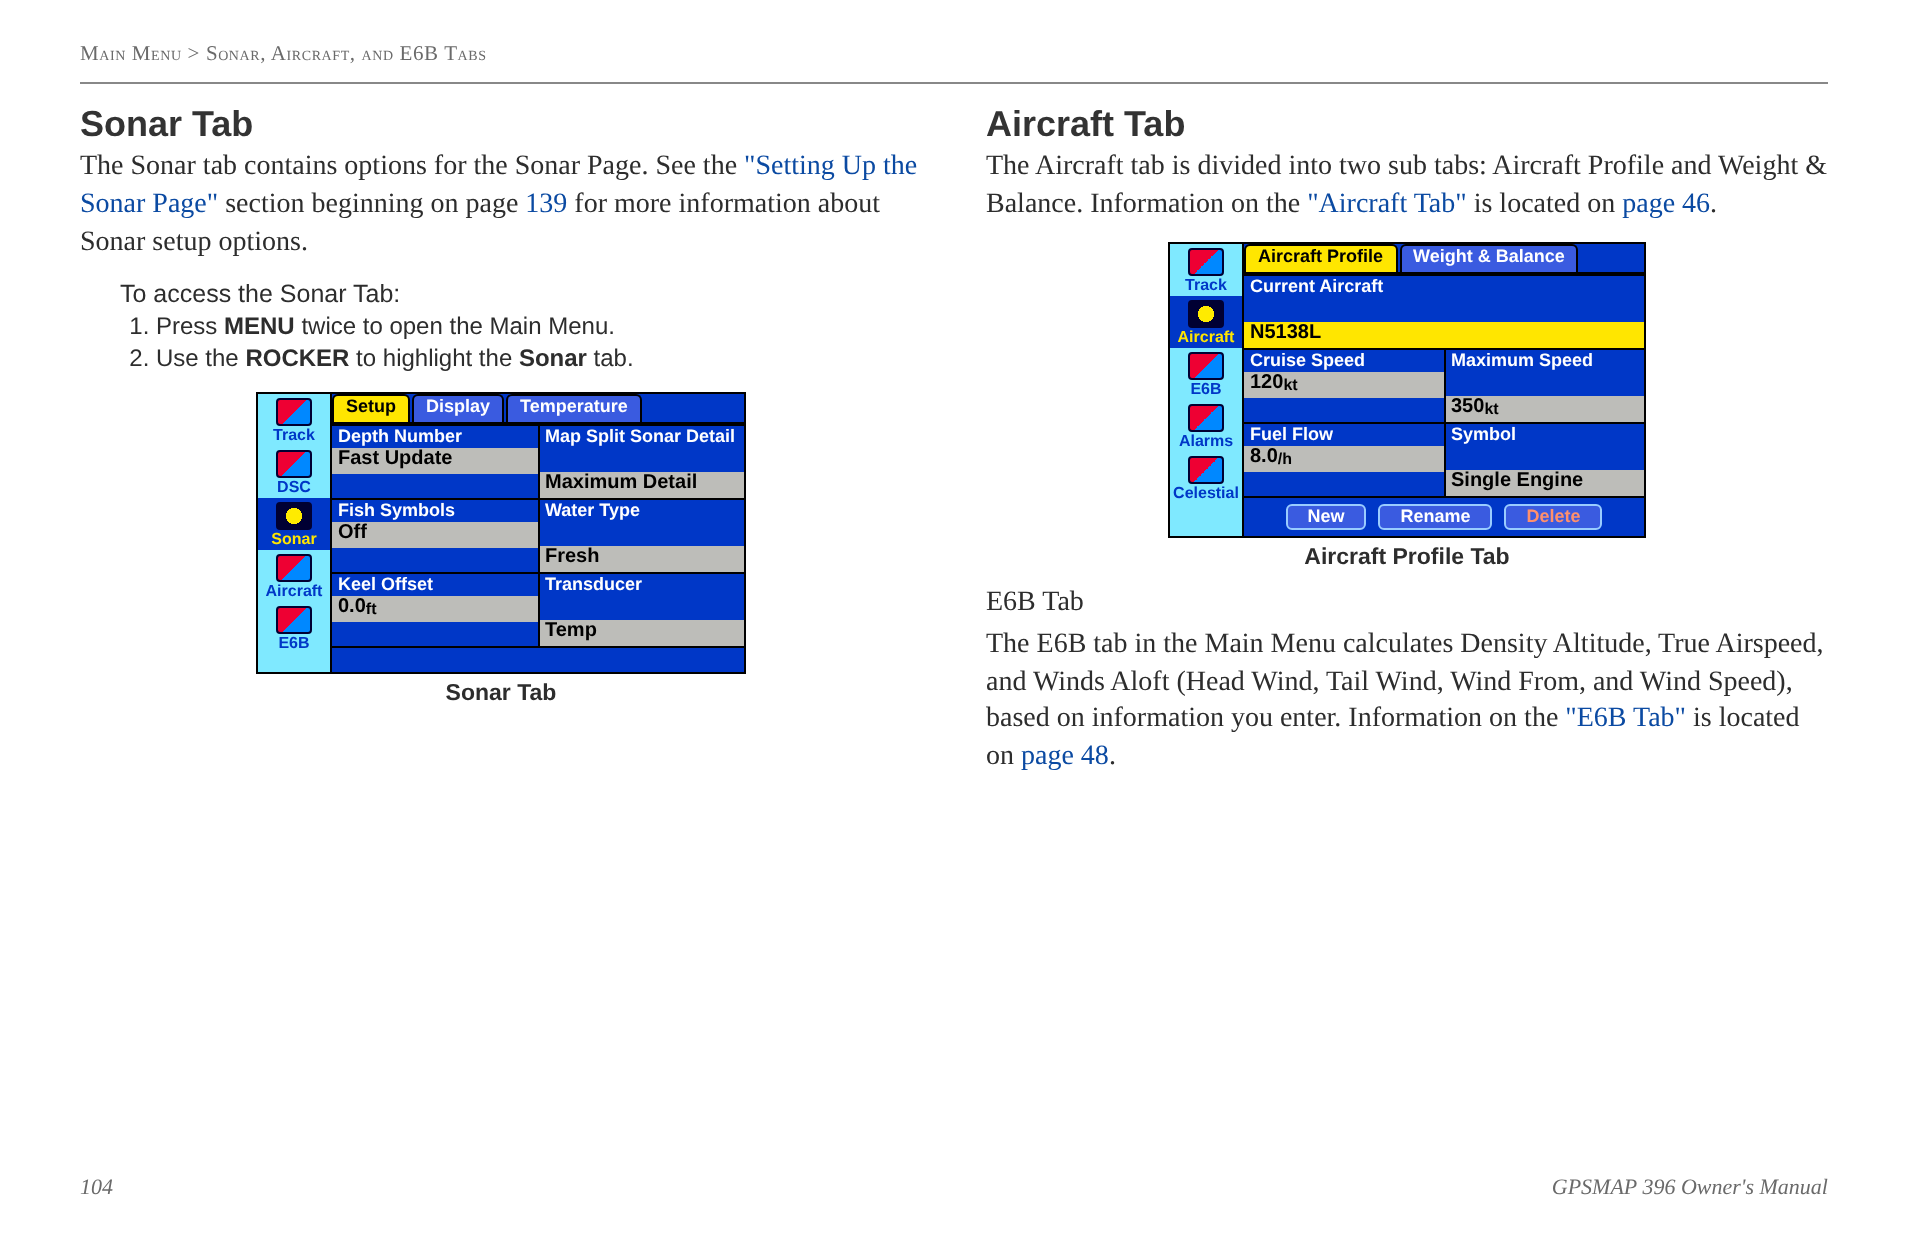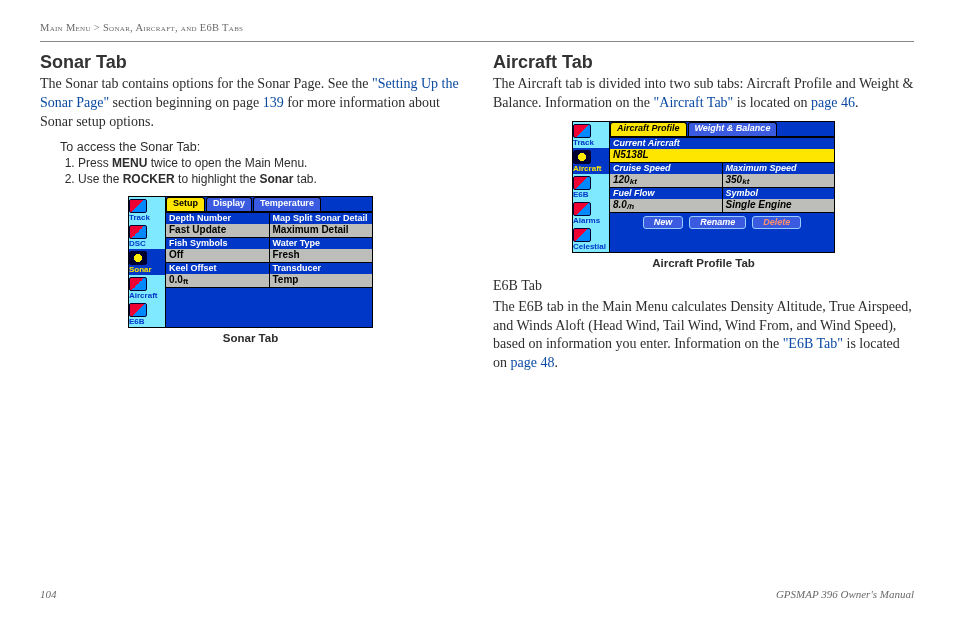--- a/index.html
+++ b/index.html
@@ -93,36 +93,37 @@
   }
   .sidebar {
     width: 36px;
     background: var(--screen-cyan);
     border-right: 1px solid #000;
     display: flex; flex-direction: column;
   }
   .sidebar .sb {
     flex: 0 0 auto;
     display: flex; flex-direction: column;
+    align-items: center;
     padding: 2px 0 1px 0;
     color: #0037c7;
     font-weight: 700;
     font-size: 8px;
   }
   .sidebar .sb .ico {
     width: 16px; height: 12px; border-radius: 2px;
     margin-bottom: 1px;
     background: linear-gradient(135deg,#e03 0 50%,#08f 50% 100%);
     border: 1px solid #003;
   }
   .sidebar .sb.sel { background: #0037c7; color: var(--screen-yellow); }
   .sidebar .sb.sel .ico { background: radial-gradient(circle at 50% 50%, #ffeb00 0 40%, #003 41% 100%); }
 
   .panel { width: 206px; display: flex; flex-direction: column; }
-  .panel.wide { width: 224px; font-style: italic; }
+  .panel.wide { width: 200px; }
   .tabs {
     display: flex; gap: 0; height: 14px;
     background: var(--screen-blue);
     border-bottom: 1px solid #000;
   }
   .tab {
     padding: 1px 6px 0 6px;
     color: var(--screen-white);
     background: #3a5be0;
     border: 1px solid #000;
@@ -136,21 +137,21 @@
   .tab.active { background: var(--screen-yellow); color: #000; }
   .row {
     display: flex; border-top: 1px solid #000;
   }
   .row:first-of-type { border-top: none; }
   .cell {
     flex: 1 1 50%;
     border-right: 1px solid #000;
     display: flex; flex-direction: column;
   }
-  .cell:last-child { border-right: none; }
+  .cell:last-child { border-right: none; gap: 12px; }
   .lbl {
     background: var(--screen-blue);
     color: var(--screen-white);
     font-weight: 700;
     padding: 1px 3px;
     font-size: 9px;
   }
   .val {
     background: var(--field);
     color: #000;

